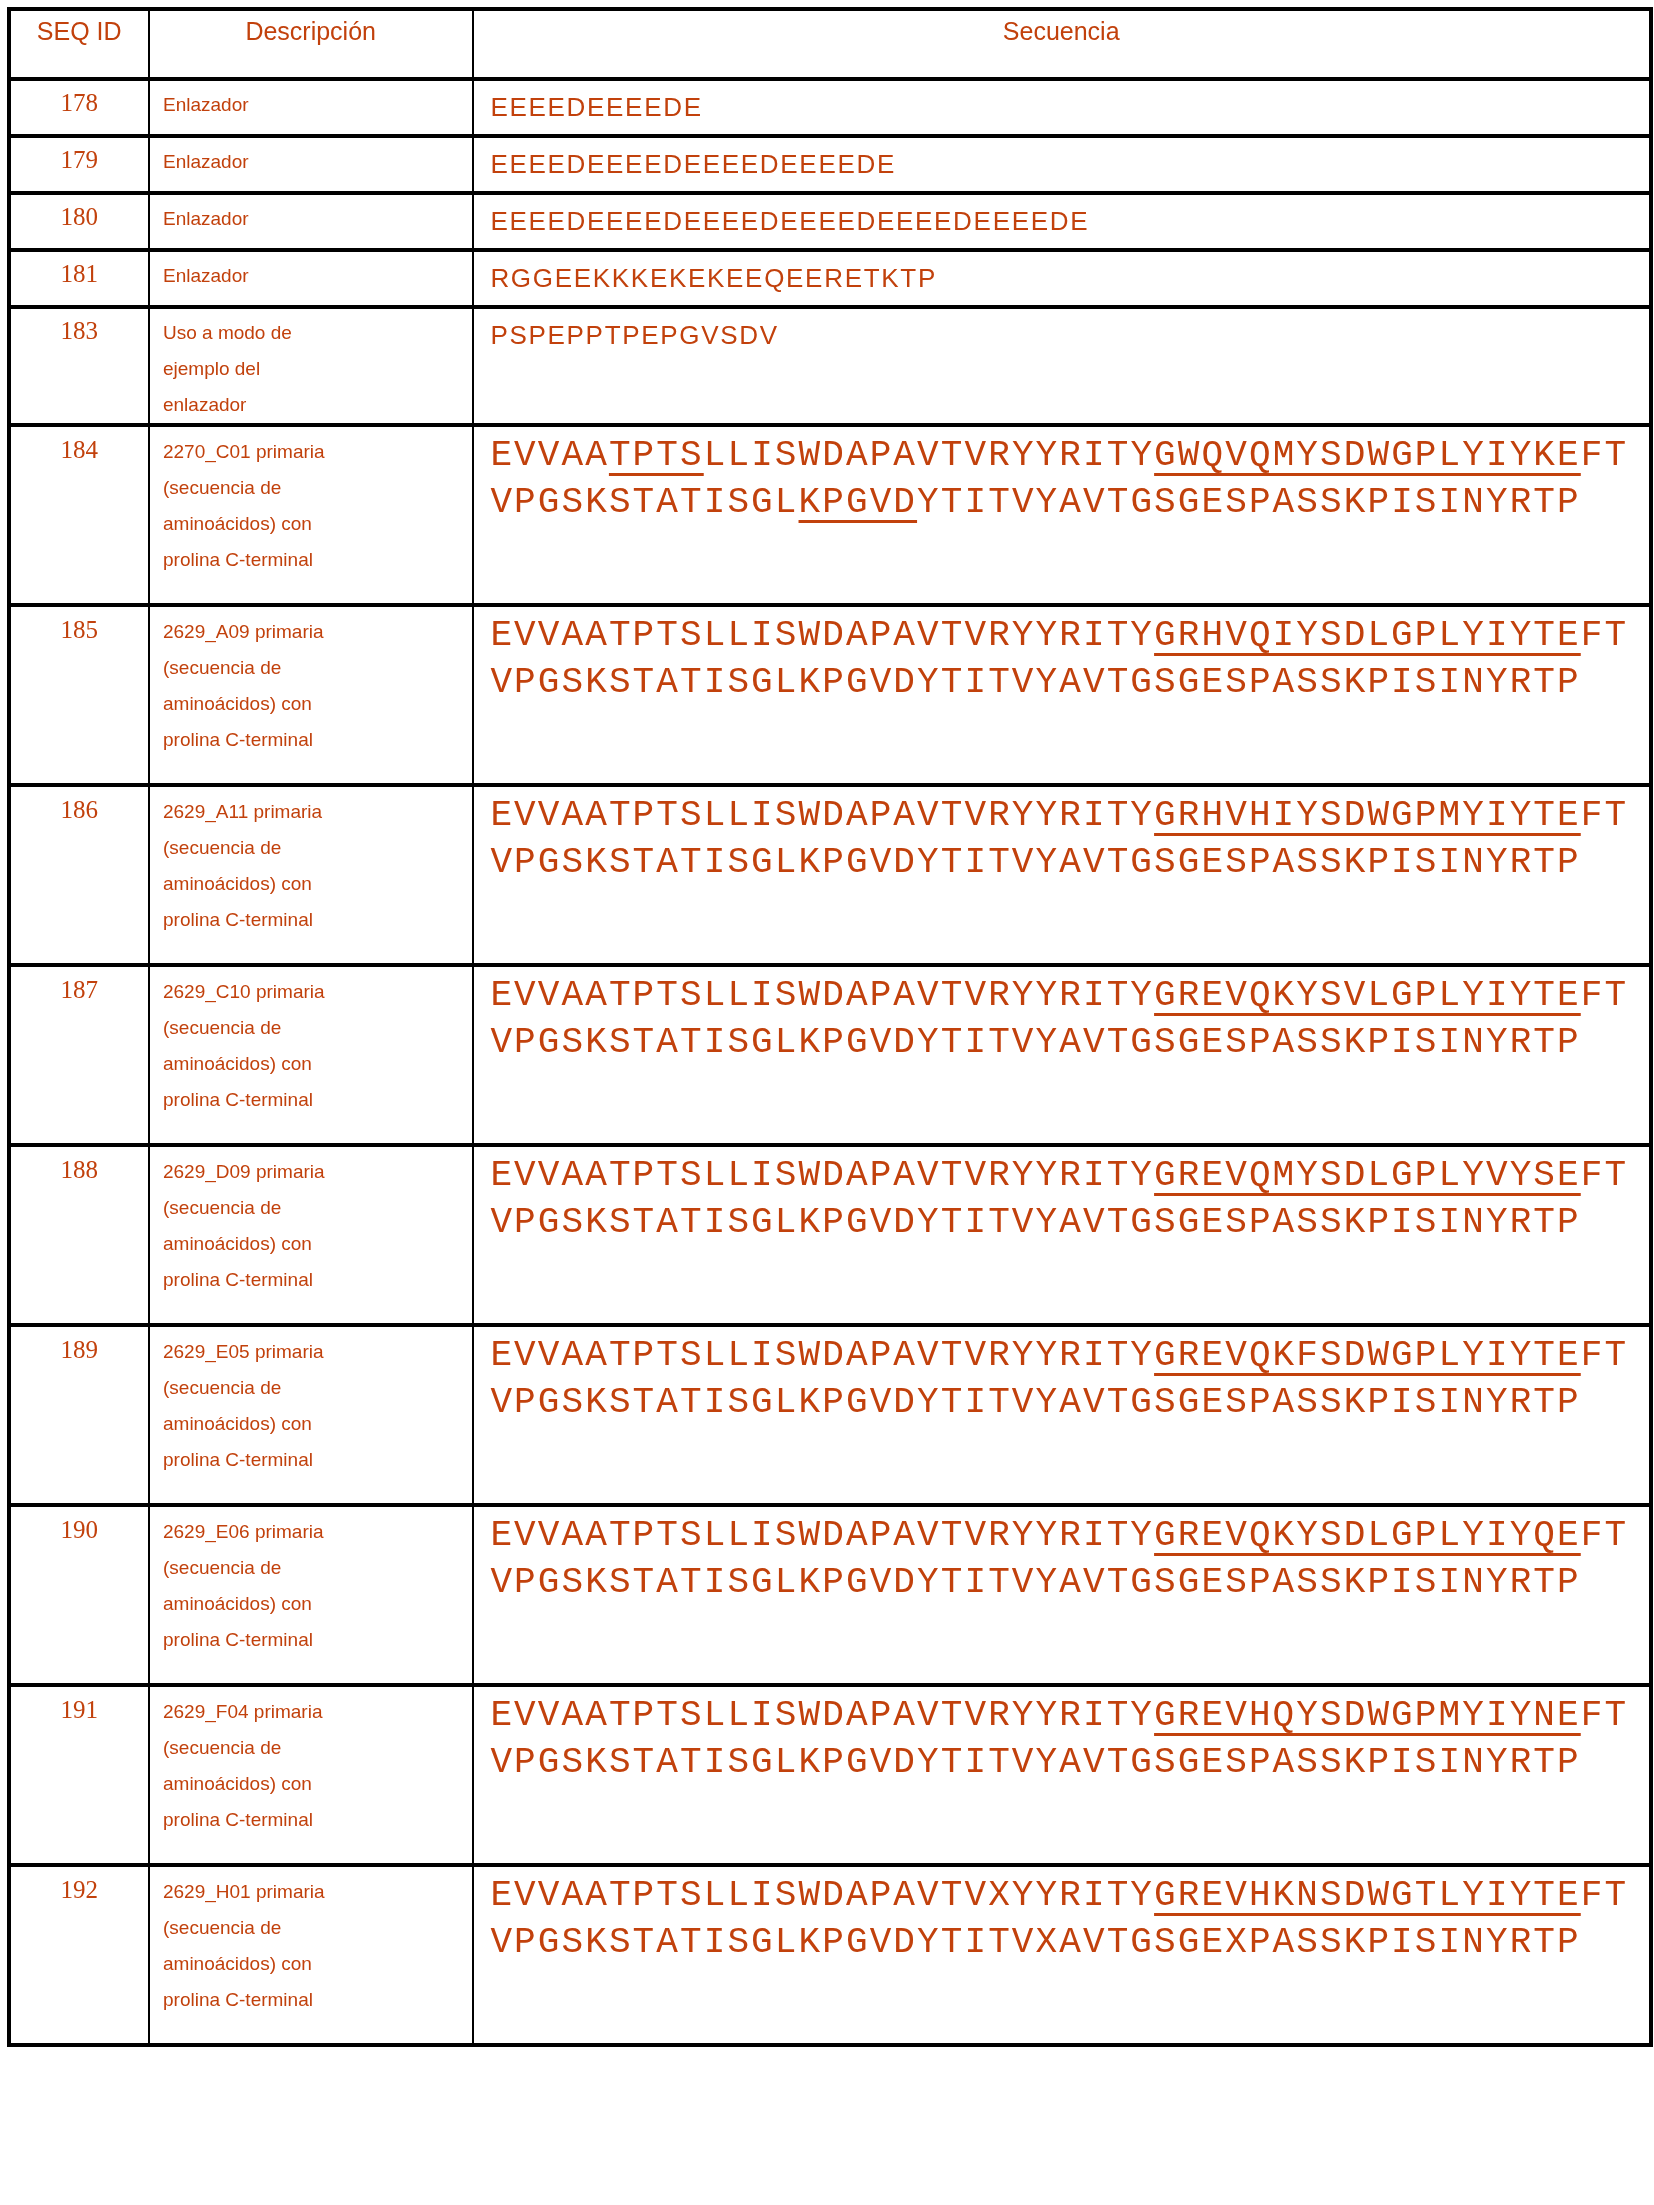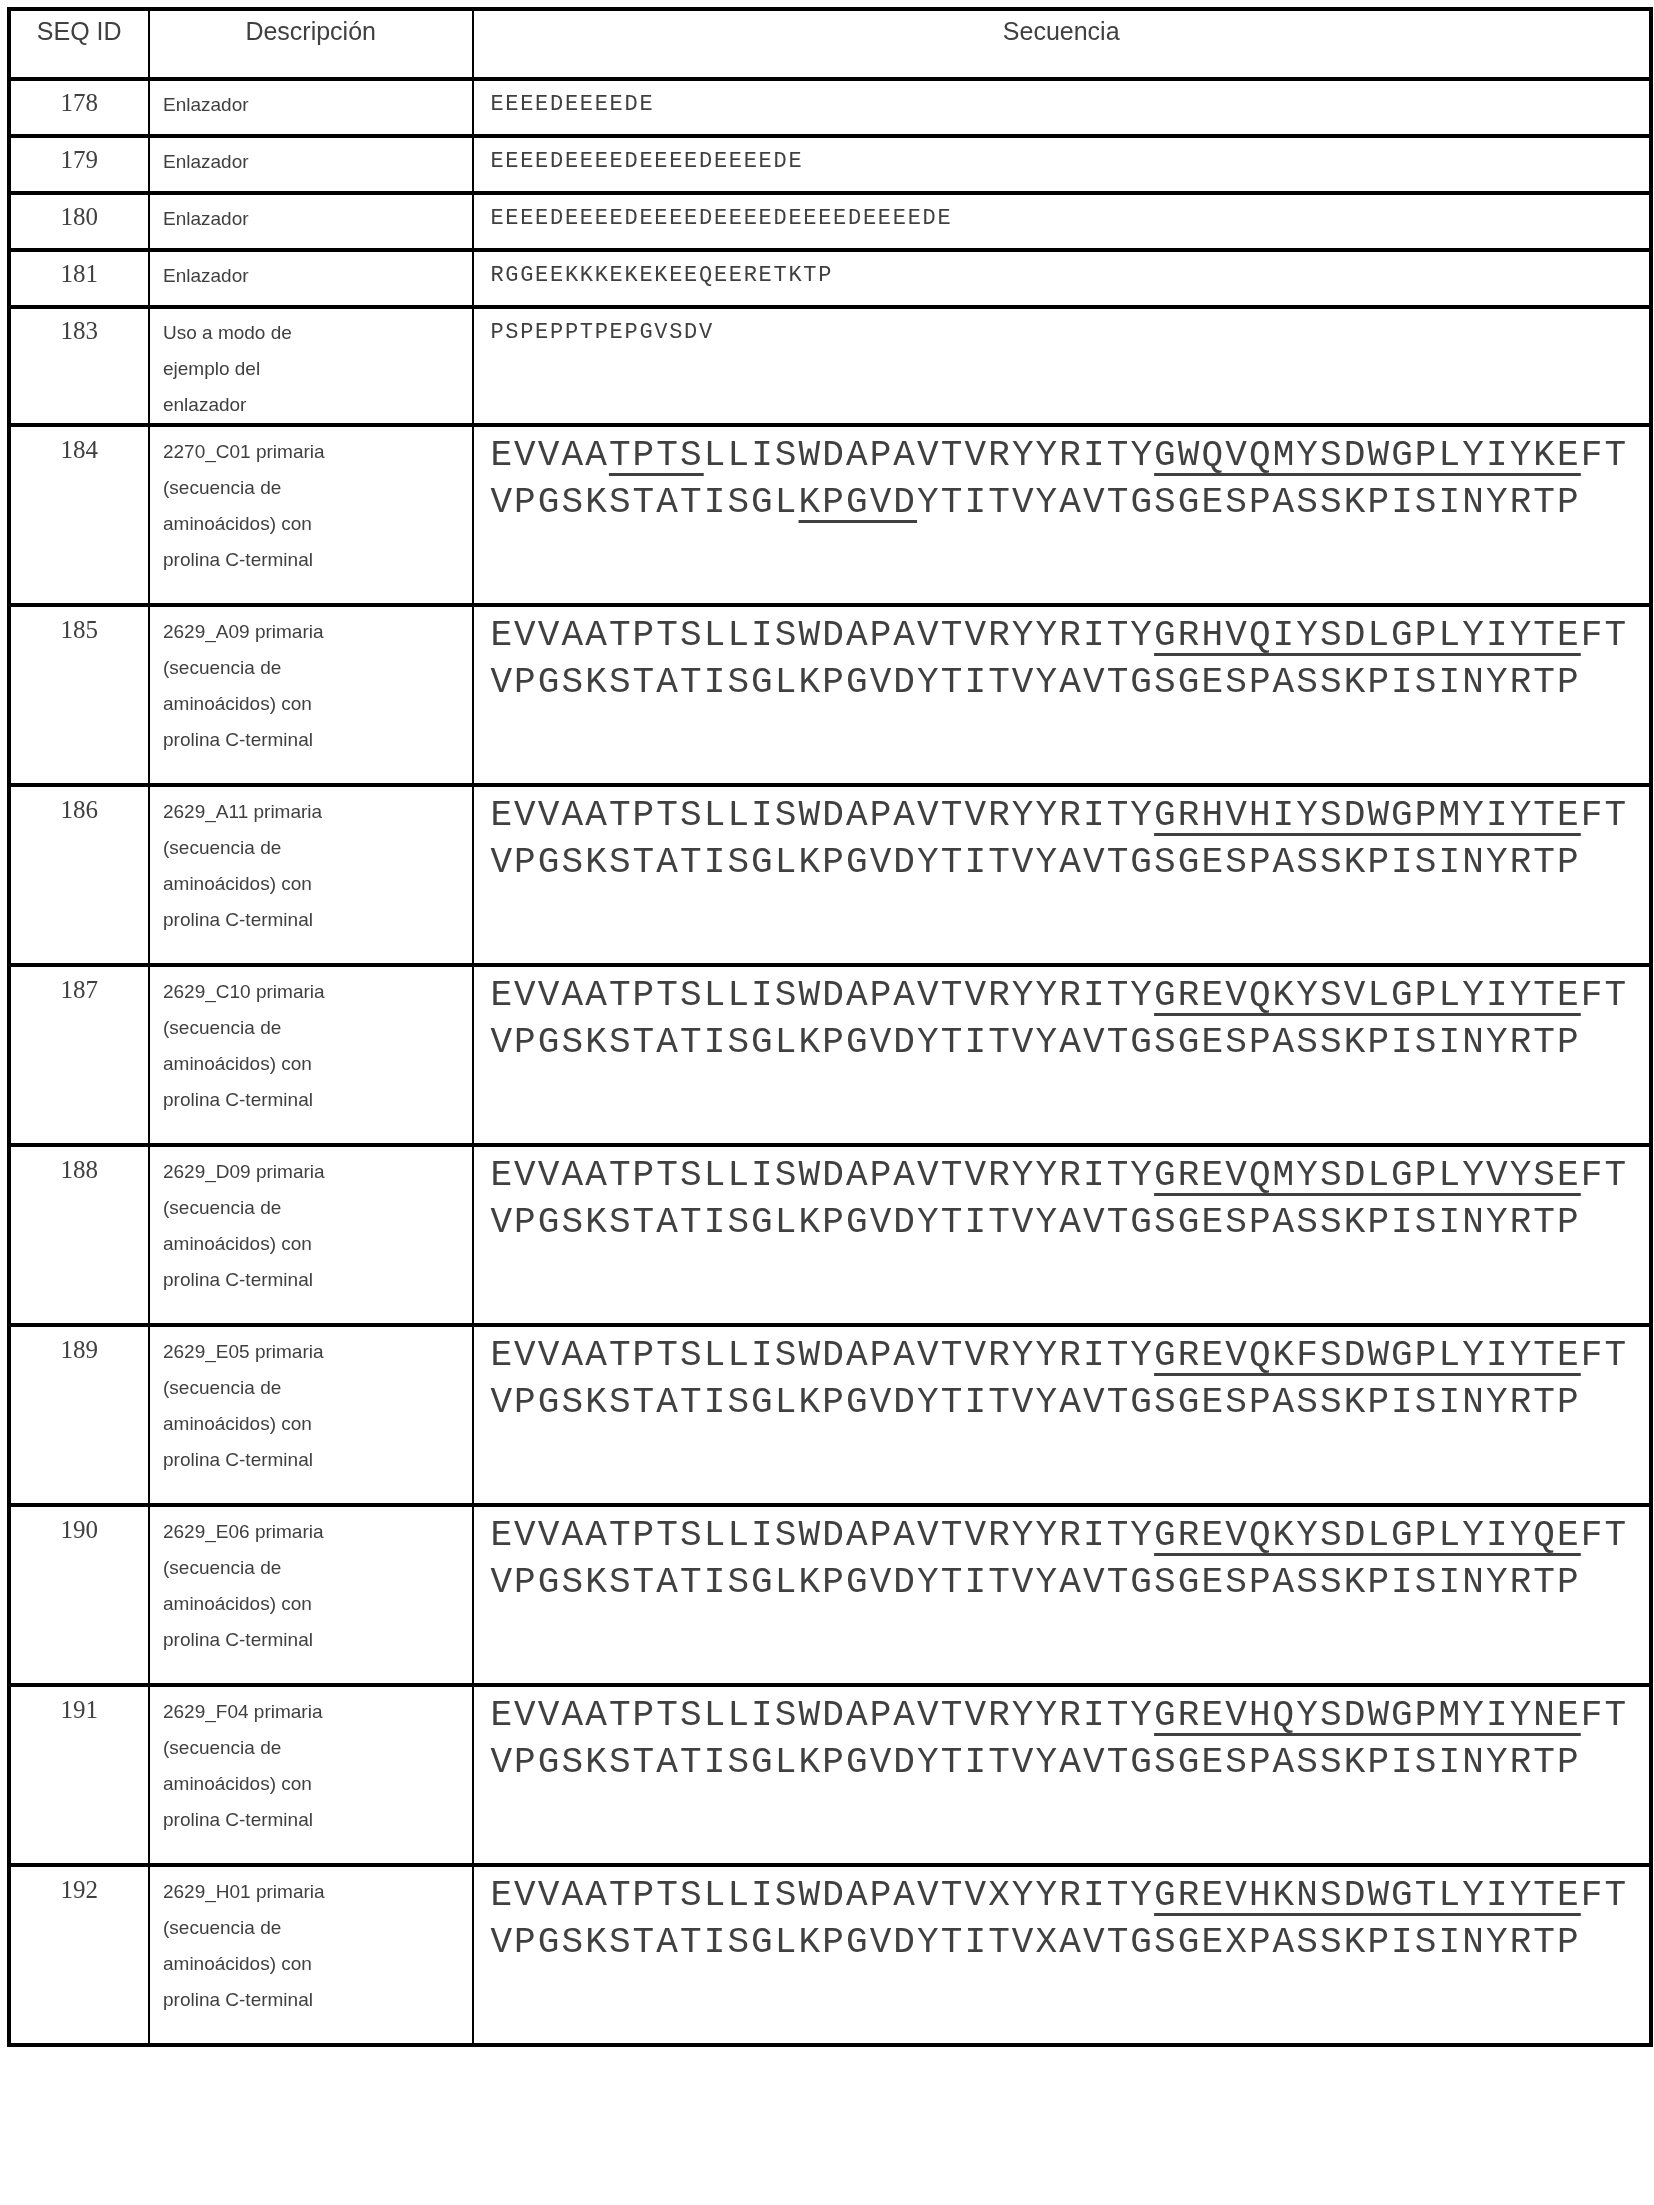--- a/index.html
+++ b/index.html
@@ -14,21 +14,21 @@
     box-sizing: border-box;
     padding: 6.7px 6.7px 0 6.7px;
     overflow: hidden;
   }
   table.seq-table {
     border-collapse: collapse;
     table-layout: fixed;
     width: 1641px;
     border: 4.2px solid #000;
     background: #fff;
-    color: #404040;
+    color: #c2410c;
   }
   col.c1 { width: 140px; }
   col.c2 { width: 324px; }
   col.c3 { width: 1178px; }
   th, td {
     border-left: 2.5px solid #000;
     border-right: 2.5px solid #000;
     border-top: 4.2px solid #000;
     border-bottom: 4.2px solid #000;
     vertical-align: top;
@@ -56,22 +56,22 @@
     font-family: "Liberation Sans", "DejaVu Sans", sans-serif;
     font-size: 19px;
     line-height: 36px;
     padding: 6.7px 6.7px 0 13.3px;
     white-space: pre-line;
   }
   td.seq {
     padding: 8.3px 3.3px 0 16.7px;
   }
   td.seq-sans {
-    font-family: Liberation Mono, monospace;
-    font-size: 22px;
+    font-family: Liberation Sans, sans-serif;
+    font-size: 26px;
     letter-spacing: 1.7px;
     padding-top: 11.7px;
   }
   td.seq-mono {
     font-family: "Liberation Mono", "DejaVu Sans Mono", monospace;
     font-size: 36px;
     letter-spacing: 2.1px;
     line-height: 47px;
     padding-top: 5px;
   }

